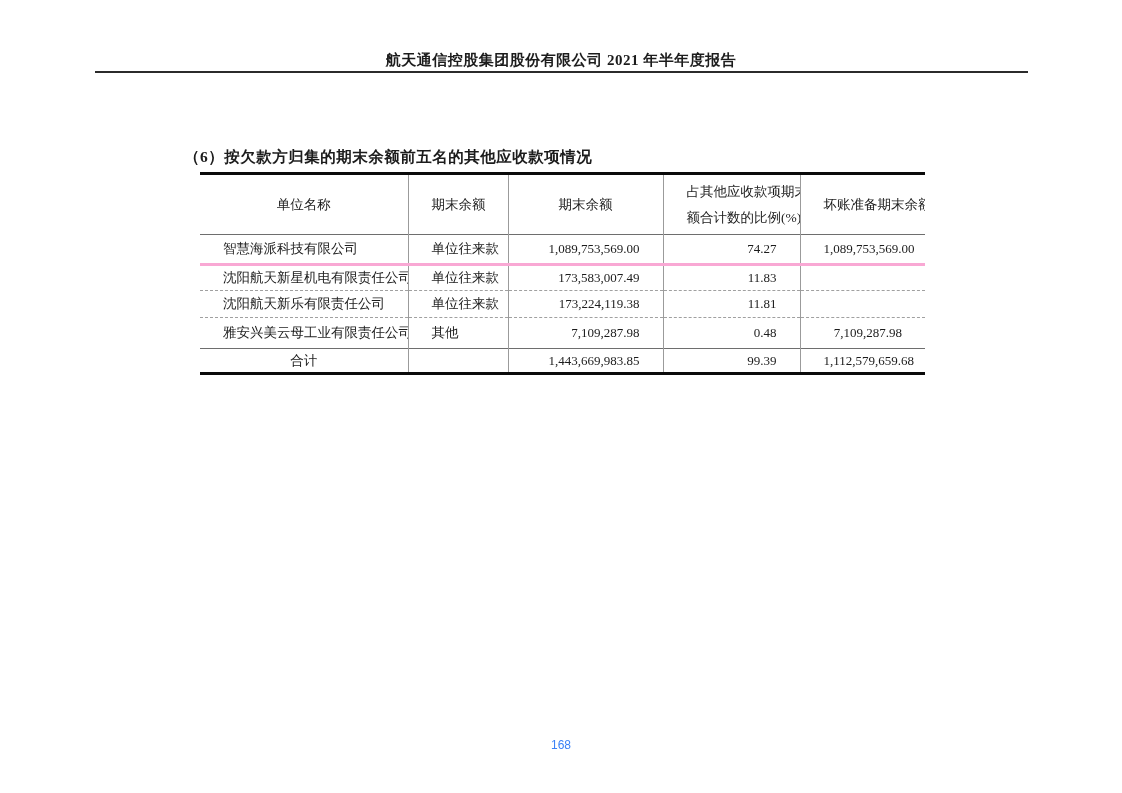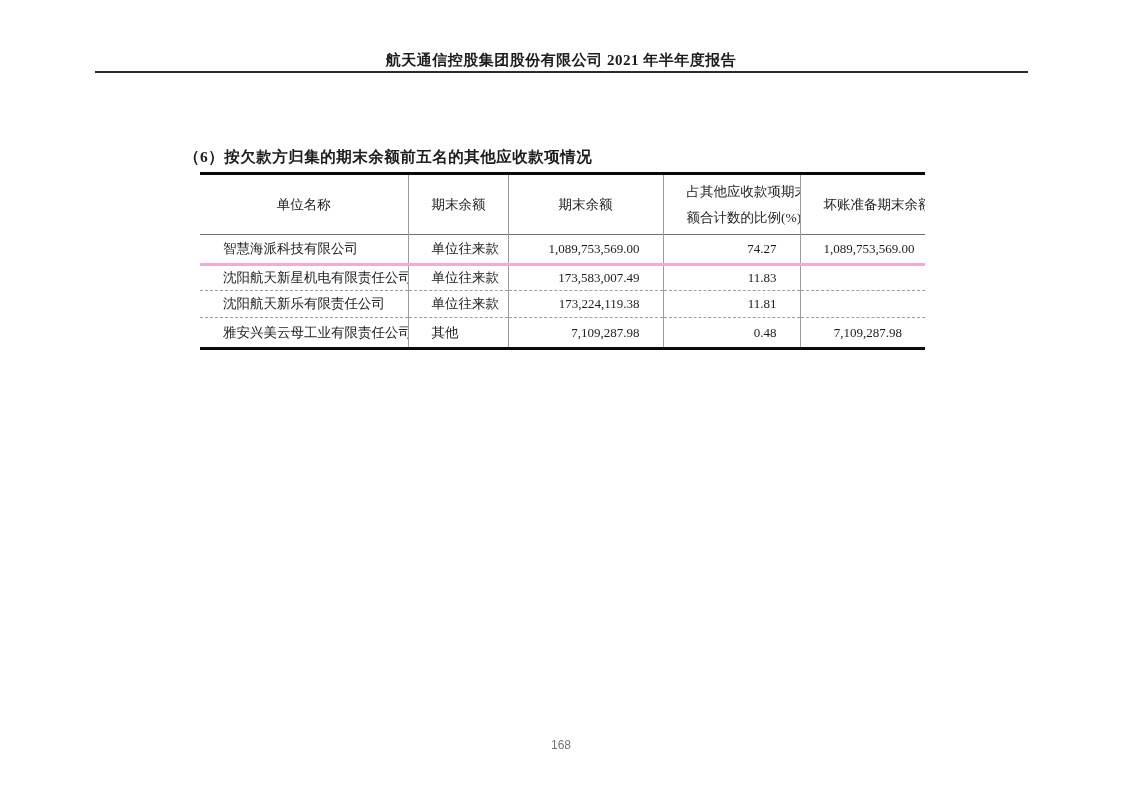--- a/index.html
+++ b/index.html
@@ -56,21 +56,21 @@
   tbody tr.total-row { height: 25px; }
 
   td.c-name { text-align: left; }
   td.c-nature { text-align: left; }
   td.c-num { text-align: right; font-size: 13px; }
   td.c-center { text-align: center; }
 
   .page-number {
     position: absolute; top: 738px; left: 0; width: 100%;
     text-align: center; font-size: 12px;
-    font-family: "Liberation Sans", sans-serif; color: #737373;
+    font-family: "Liberation Sans", sans-serif; color: #3b82f6;
   }
 </style>
 </head>
 <body>
 
 <div class="page">
 
   <div class="doc-header-title">航天通信控股集团股份有限公司 2021 年半年度报告</div>
 
   <div class="doc-header-rule"></div>
@@ -120,19 +120,26 @@
           <td class="c-num">11.81</td>
           <td class="c-num"></td>
         </tr>
         <tr class="data-row r4">
           <td class="c-name">雅安兴美云母工业有限责任公司</td>
           <td class="c-nature">其他</td>
           <td class="c-num">7,109,287.98</td>
           <td class="c-num">0.48</td>
           <td class="c-num">7,109,287.98</td>
         </tr>
+        <tr class="total-row">
+          <td class="c-center">合计</td>
+          <td class="c-nature"></td>
+          <td class="c-num">1,443,669,983.85</td>
+          <td class="c-num">99.39</td>
+          <td class="c-num">1,112,579,659.68</td>
+        </tr>
       </tbody>
     </table>
   </div>
 
   <div class="page-number">168</div>
 
 </div>
 
 </body></html>

